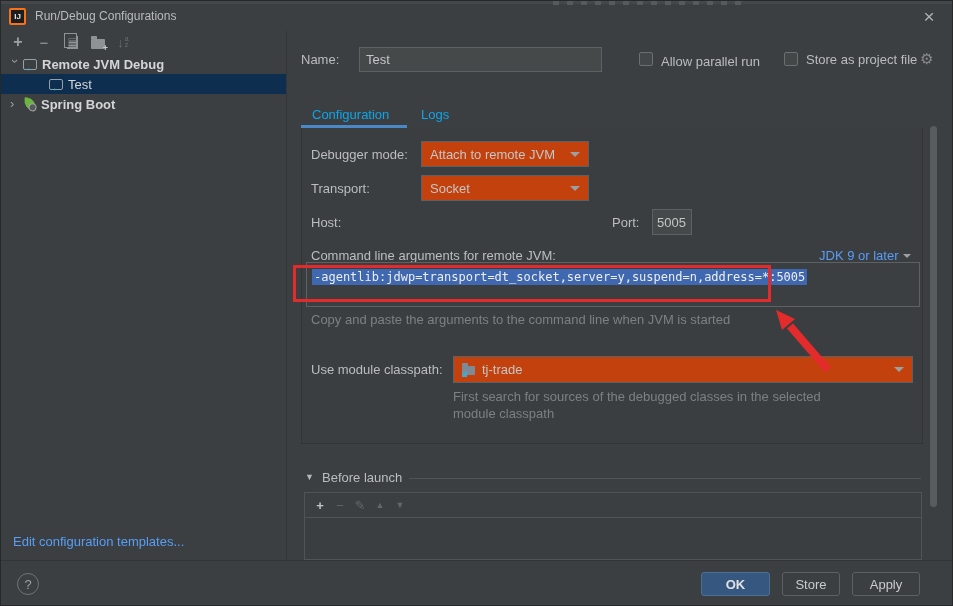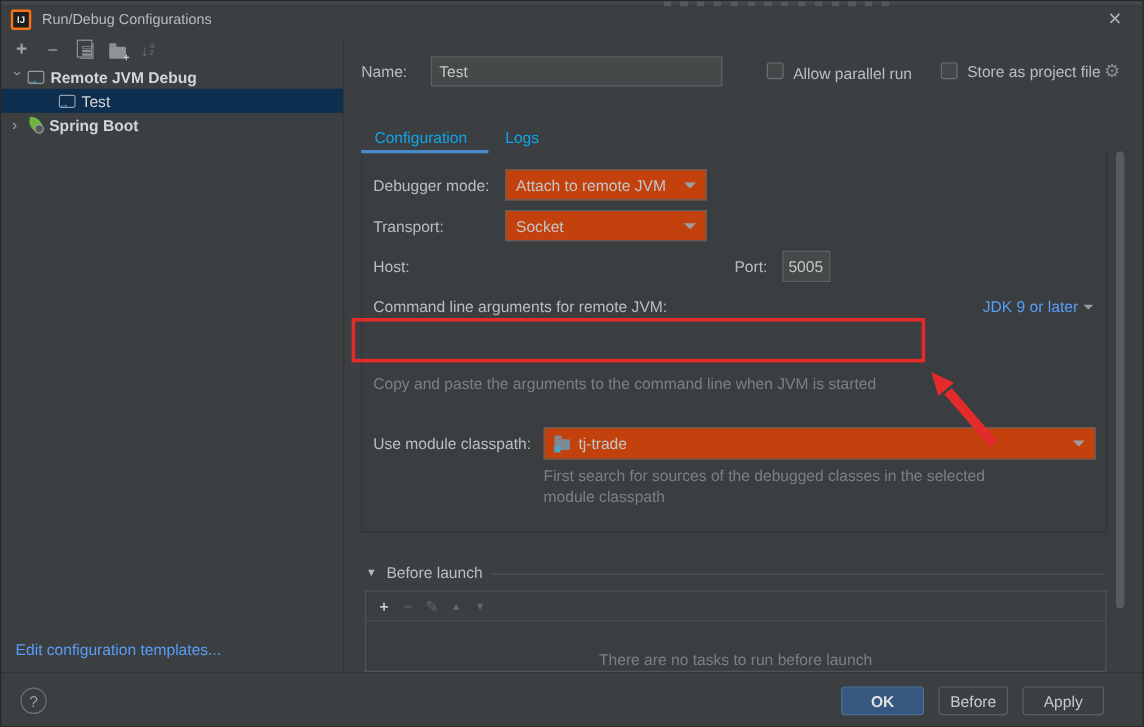--- a/index.html
+++ b/index.html
@@ -173,20 +173,23 @@
   <div class="abs lbl" style="left:310px;top:214px;">Host:</div>
   <div class="abs lbl" style="left:611px;top:214px;">Port:</div>
   <input class="abs txt-input" style="left: 651px; top: 208px; width: 40px; height: 26px; padding: 0px 4px;" value="5005">
 
   <div class="abs lbl" style="left:310px;top:247px;">Command line arguments for remote JVM:</div>
   <div class="abs" style="left:818px;top:247px;display:flex;">
     <span class="link">JDK 9 or later</span>
     <span class="jdk-caret"></span>
   </div>
 
+  <div class="abs args-field" style="left:305px;top:261px;width:614px;height:45px;">
+    <span class="args-text">-agentlib:jdwp=transport=dt_socket,server=y,suspend=n,address=*:5005</span>
+  </div>
 
   <div class="abs hint" style="left:310px;top:311px;">Copy and paste the arguments to the command line when JVM is started</div>
 
   <div class="abs lbl" style="left:310px;top:361px;">Use module classpath:</div>
   <div class="abs hint" style="left:452px;top:387px;width:392px;line-height:17px;">First search for sources of the debugged classes in the selected module classpath</div>
   <div class="abs dropdown" style="left:452px;top:355px;width:460px;height:27px;">
     <span class="module-icon"></span>
     <span>tj-trade</span>
     <span class="dd-arrow"></span>
   </div>
@@ -196,28 +199,27 @@
   <div class="abs hline" style="left:408px;top:477px;width:512px;height:1px;background:#515355;"></div>
 
   <div class="abs" style="left:303px;top:491px;width:618px;height:26px;border:1px solid #515355;display:flex;align-items:center;padding-left:5px;">
     <span class="mini-icon en">+</span>
     <span class="mini-icon dis">−</span>
     <span class="mini-icon dis">✎</span>
     <span class="mini-icon dis tri">▲</span>
     <span class="mini-icon dis tri">▼</span>
   </div>
   <div class="abs" style="left:303px;top:517px;width:618px;height:42px;border:1px solid #515355;border-top:none;background:#3b3e40;"></div>
-  <div class="abs hint" style="left:303px;top:541px;width:618px;text-align:center;">There are no tasks to run before launch</div>
 
   <div class="abs scrollbar" style="left:929px;top:125px;width:7px;height:381px;"></div>
 
   <div class="abs hline" style="left:0;top:559px;width:953px;height:1px;"></div>
   <div class="abs help-circle" style="left:16px;top:572px;">?</div>
   <div class="btn primary" style="left:700px;top:571px;width:69px;">OK</div>
-  <div class="btn" style="left:781px;top:571px;width:58px;">Before</div>
+  <div class="btn" style="left:781px;top:571px;width:58px;">Store</div>
   <div class="btn" style="left:851px;top:571px;width:68px;">Apply</div>
 
   <div class="abs red-rect" style="left:292px;top:264px;width:478px;height:37px;"></div>
   <svg class="overlay" width="953" height="606">
     <line x1="827" y1="369" x2="789" y2="325" stroke="#e32b2b" stroke-width="8"></line>
     <polygon points="775,309 794,318 781,329" fill="#e32b2b"></polygon>
   </svg>
 
 </div>
 

